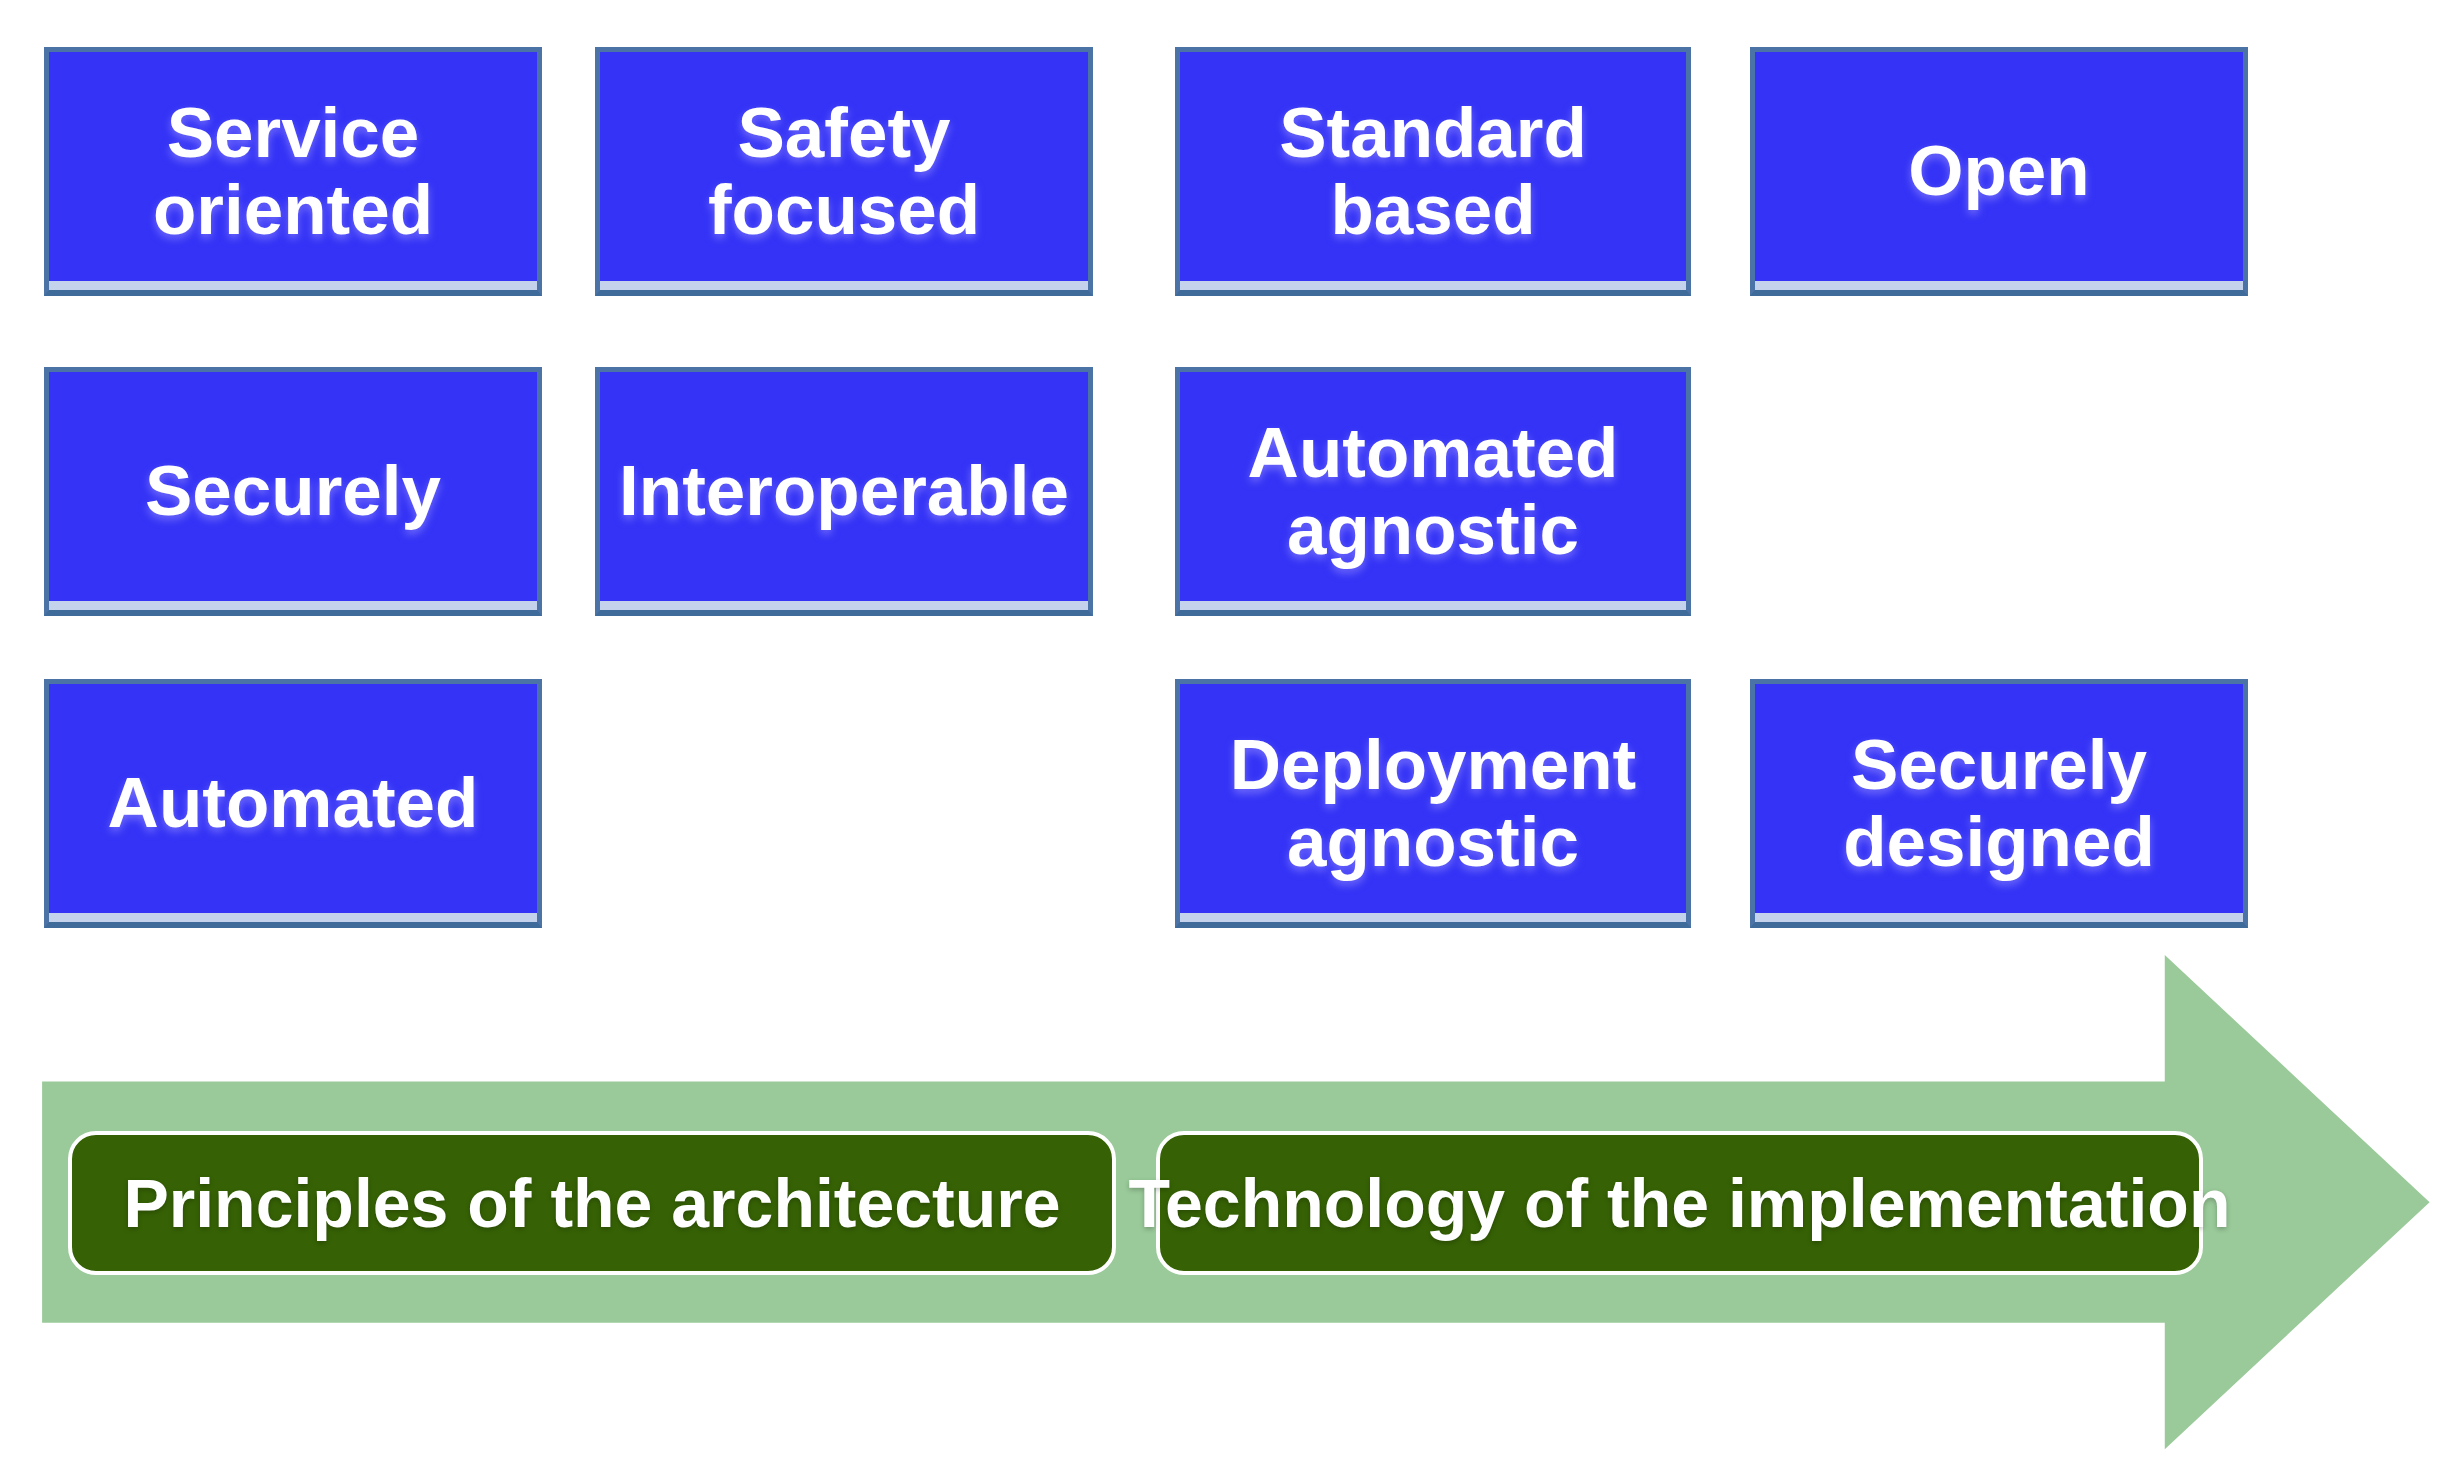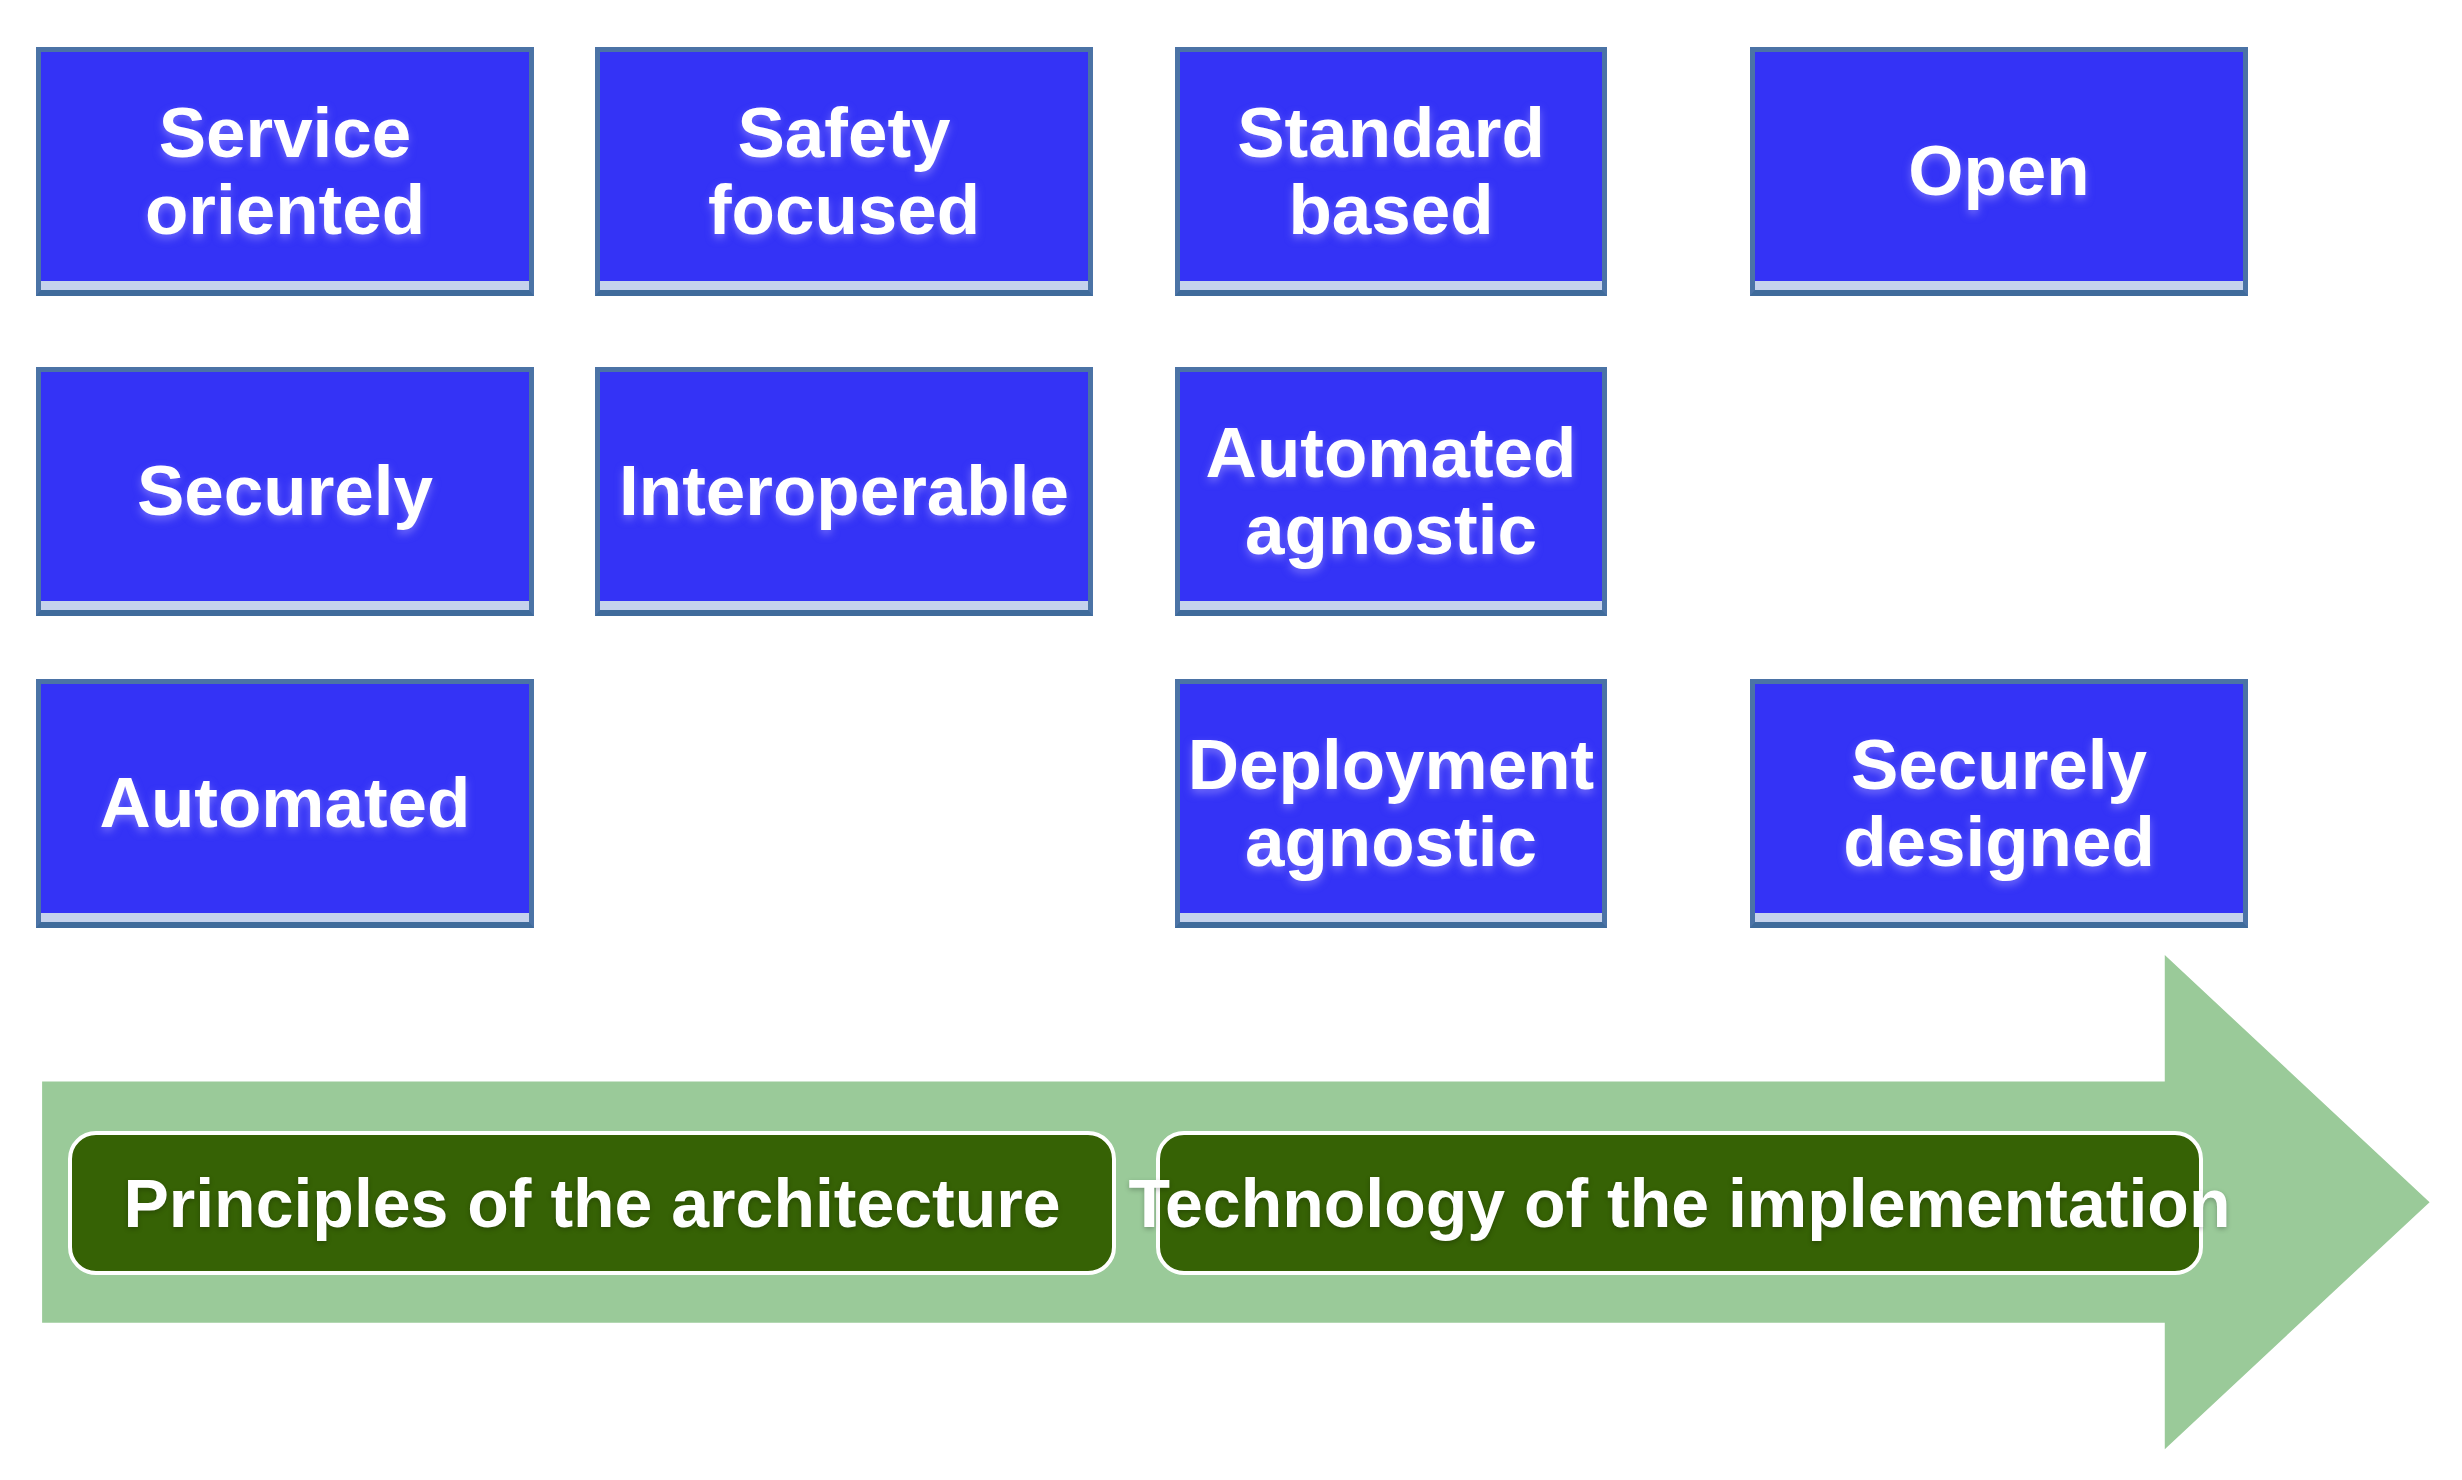--- a/index.html
+++ b/index.html
@@ -25,21 +25,21 @@
     font-weight:700;
     font-size:71px;
     line-height:1.09;
     display:flex;align-items:center;justify-content:center;
     text-align:center;
   }
   .cell span{
     display:block;
     text-shadow:0 4px 8px rgba(170,160,255,.55);
   }
-  .c1{left:36px}.c2{left:595px}.c3{left:1175px;width:432px}.c4{left:1750px}
+  .c1{left:44px}.c2{left:595px}.c3{left:1175px;width:516px}.c4{left:1750px}
   .r1{top:47px}.r2{top:367px}.r3{top:679px}
 
   .pill{
     position:absolute;
     box-sizing:border-box;
     top:1131px;height:144px;
     background:var(--pill-fill,#366205);
     border:4px solid var(--pill-border,#ffffff);
     border-radius:28px;
     color:var(--pill-text,#ffffff);

